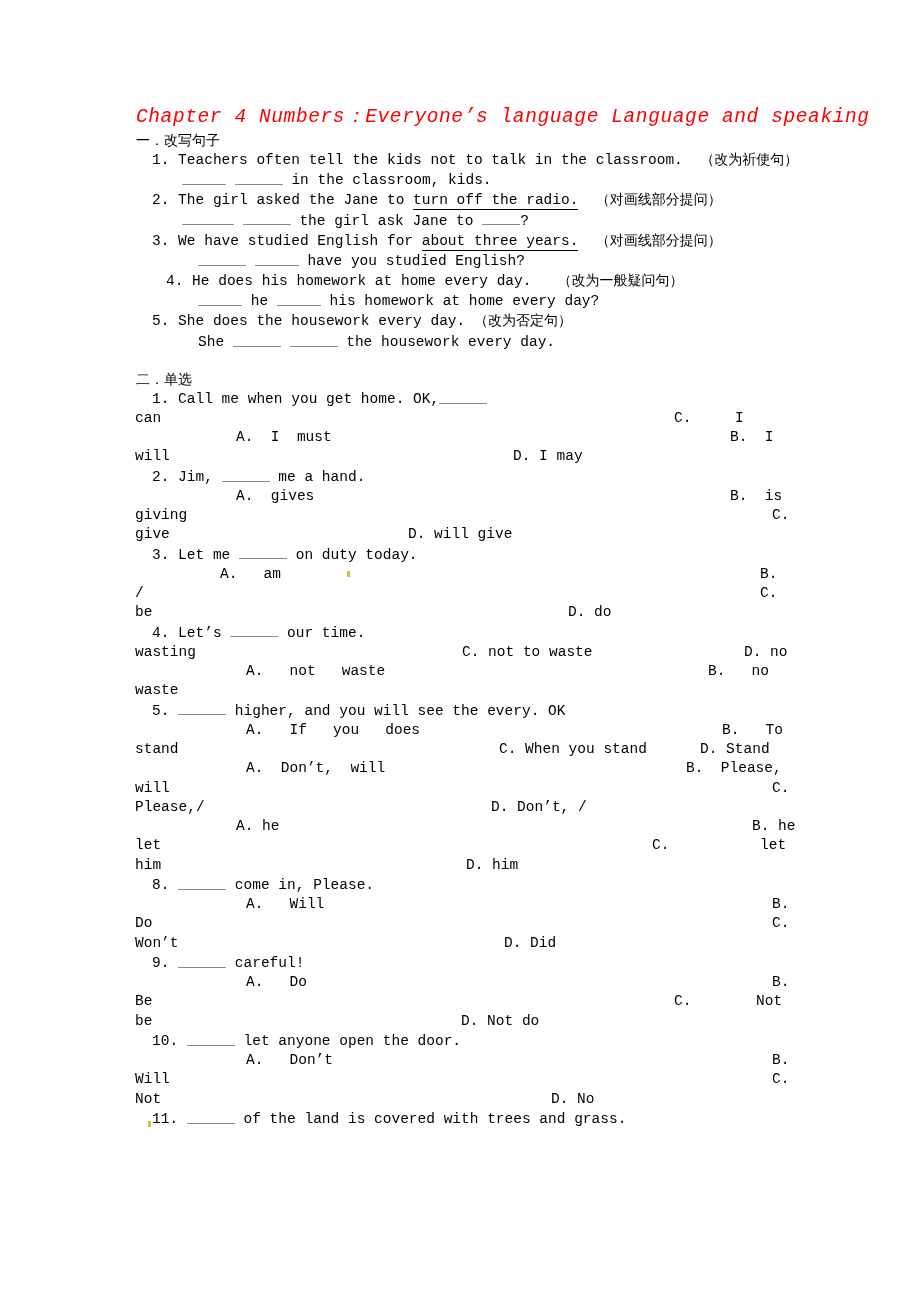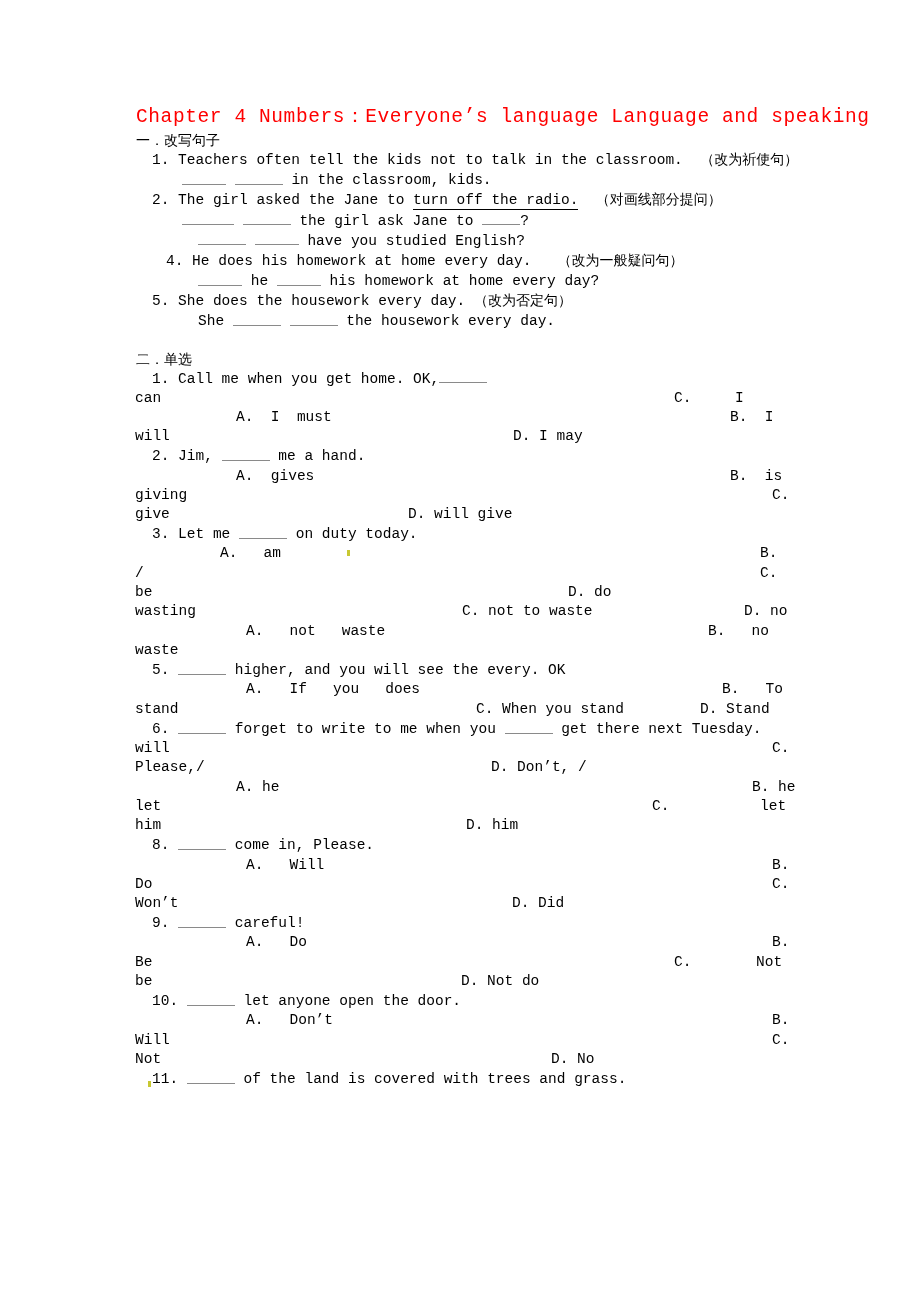--- a/index.html
+++ b/index.html
@@ -98,30 +98,31 @@
     height: 6px;
     background: #c8c832;
   }
 </style>
 </head>
 <body>
 
 <div class="page">
   <div class="content">
 
-    <div class="doc-title" style="color: rgb(255, 0, 0);">Chapter 4 Numbers：Everyone’s language Language and speaking</div>
+    <div class="doc-title" style="color: rgb(255, 0, 0); font-style: italic;">Chapter 4 Numbers：Everyone’s language Language and speaking</div>
 
     <div class="section-heading cn">一．改写句子</div>
 
     <div class="line indent1"><span>1.</span> <span>Teachers often tell the kids not to talk in the classroom.</span>  <span class="cn">（改为祈使句）</span></div>
     <div class="line indent3"><span class="blank w1"></span> <span class="blank w2"></span> <span>in the classroom, kids.</span></div>
 
     <div class="line indent1"><span>2.</span> <span>The girl asked the Jane to</span> <span class="uline">turn off the radio.</span>  <span class="cn">（对画线部分提问）</span></div>
     <div class="line indent3"><span class="blank w4"></span> <span class="blank w2"></span> <span>the girl ask Jane to</span> <span class="blank w3"></span><span>?</span></div>
 
+    <div class="line indent1"><span>3.</span> <span>We have studied English for</span> <span class="uline">about three years.</span>  <span class="cn">（对画线部分提问）</span></div>
     <div class="line indent4"><span class="blank w2"></span> <span class="blank w1"></span> <span>have you studied English?</span></div>
 
     <div class="line indent2"><span>4.</span> <span>He does his homework at home every day.</span>   <span class="cn">（改为一般疑问句）</span></div>
     <div class="line indent4"><span class="blank w1"></span> <span>he</span> <span class="blank w1"></span> <span>his homework at home every day?</span></div>
 
     <div class="line indent1"><span>5.</span> <span>She does the housework every day.</span> <span class="cn">（改为否定句）</span></div>
     <div class="line indent4"><span>She</span> <span class="blank w2"></span> <span class="blank w2"></span> <span>the housework every day.</span></div>
 
     <div style="height:18px"></div>
 
@@ -163,45 +164,49 @@
     </div>
     <div class="opt-row">
       <span class="pos" style="left:-1px">/</span>
       <span class="pos" style="left:624px">C.</span>
     </div>
     <div class="opt-row">
       <span class="pos" style="left:-1px">be</span>
       <span class="pos" style="left:432px">D. do</span>
     </div>
 
+    <div class="line indent1"><span>4.</span> <span>Let’s</span> <span class="blank w2"></span> <span>our time.</span></div>
     <div class="opt-row">
       <span class="pos" style="left:-1px">wasting</span>
       <span class="pos" style="left:326px">C. not to waste</span>
       <span class="pos" style="left:608px">D. no</span>
     </div>
     <div class="opt-row">
       <span class="pos" style="left:110px">A.   not   waste</span>
       <span class="pos" style="left:572px">B.   no</span>
     </div>
     <div class="opt-row">
       <span class="pos" style="left:-1px">waste</span>
     </div>
 
     <div class="line indent1"><span>5.</span> <span class="blank w2"></span> <span>higher, and you will see the every. OK</span></div>
     <div class="opt-row">
       <span class="pos" style="left:110px">A.   If   you   does</span>
       <span class="pos" style="left:586px">B.   To</span>
     </div>
     <div class="opt-row">
       <span class="pos" style="left:-1px">stand</span>
-      <span class="pos" style="left:340px">C. When you stand</span>
+      <span class="pos" style="left:363px">C. When you stand</span>
       <span class="pos" style="left:564px">D. Stand</span>
     </div>
 
-    <div class="line indent1"><span>6.</span> <span class="blank w2"></span> <span>forget to write to me when you</span> <span class="blank w2"></span> <span>get there next Tuesday.</span></div>
+    <div class="opt-row">
+      <span class="pos" style="left:110px">A.  Don’t,  will</span>
+      <span class="pos" style="left:550px">B.  Please,</span>
+    </div>
     <div class="opt-row">
       <span class="pos" style="left:-1px">will</span>
       <span class="pos" style="left:636px">C.</span>
     </div>
     <div class="opt-row">
       <span class="pos" style="left:-1px">Please,/</span>
       <span class="pos" style="left:355px">D. Don’t, /</span>
     </div>
 
     <div class="opt-row">
@@ -222,21 +227,21 @@
     <div class="opt-row">
       <span class="pos" style="left:110px">A.   Will</span>
       <span class="pos" style="left:636px">B.</span>
     </div>
     <div class="opt-row">
       <span class="pos" style="left:-1px">Do</span>
       <span class="pos" style="left:636px">C.</span>
     </div>
     <div class="opt-row">
       <span class="pos" style="left:-1px">Won’t</span>
-      <span class="pos" style="left:376px">D. Did</span>
+      <span class="pos" style="left:368px">D. Did</span>
     </div>
 
     <div class="line indent1"><span>9.</span> <span class="blank w2"></span> <span>careful!</span></div>
     <div class="opt-row">
       <span class="pos" style="left:110px">A.   Do</span>
       <span class="pos" style="left:636px">B.</span>
     </div>
     <div class="opt-row">
       <span class="pos" style="left:-1px">Be</span>
       <span class="pos" style="left:538px">C.</span>

